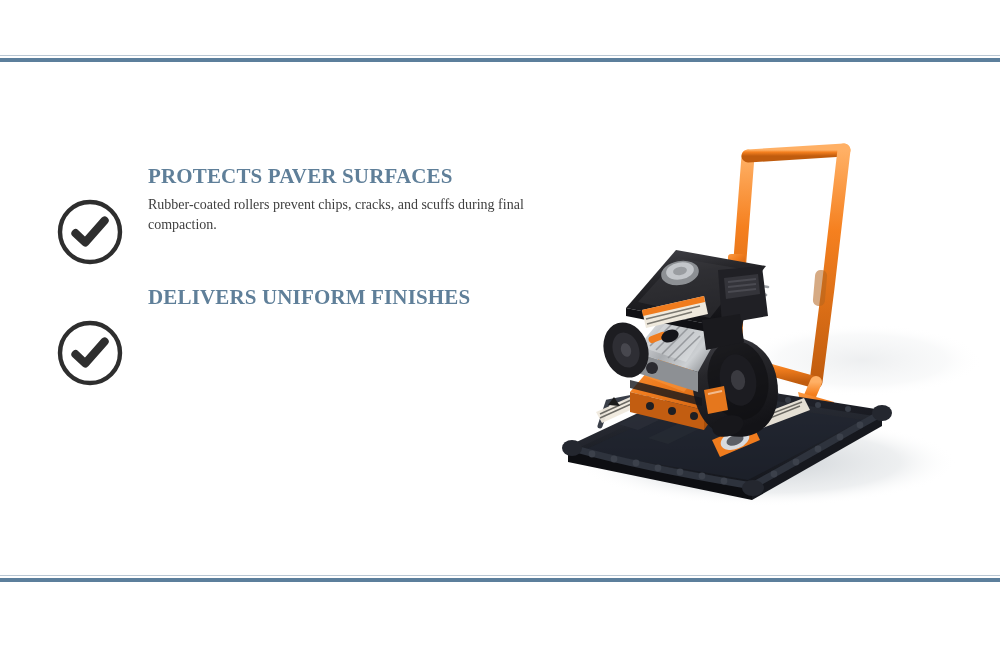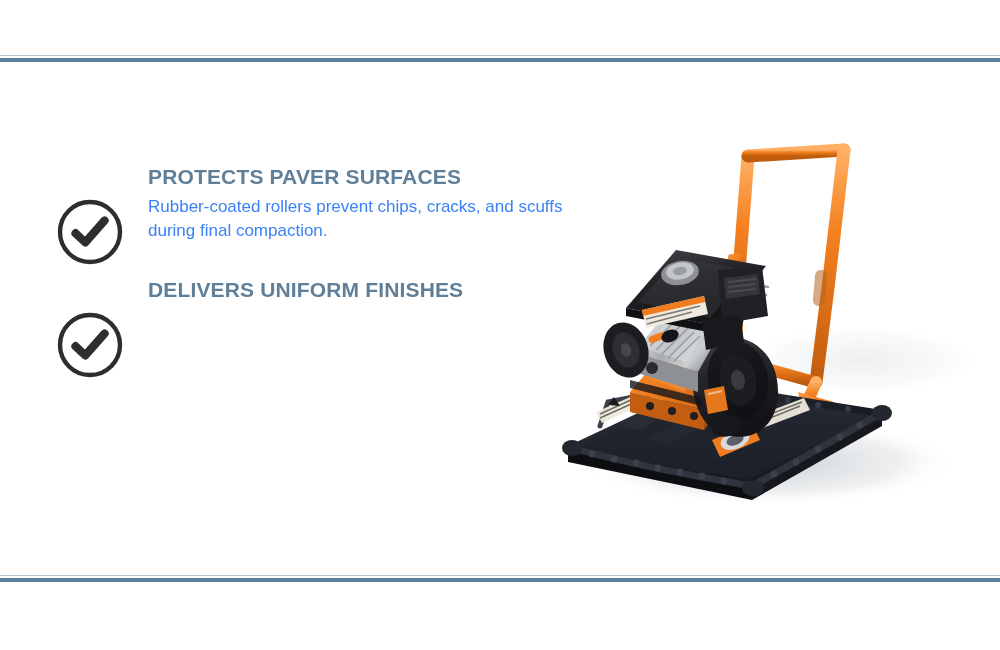--- a/index.html
+++ b/index.html
@@ -7,21 +7,21 @@
     margin: 0;
     padding: 0;
     background: #ffffff;
   }
   #stage {
     position: relative;
     width: 1000px;
     height: 622px;
     background: #ffffff;
     overflow: hidden;
-    font-family: Liberation Sans, sans-serif;
+    font-family: Liberation Serif, serif;
     -webkit-font-smoothing: antialiased;
   }
 
   
   .rule {
     position: absolute;
     left: 0;
     width: 1000px;
     pointer-events: none;
   }
@@ -46,21 +46,21 @@
   #benefits {
     position: absolute;
     left: 56px;
     top: 165px;
     width: 520px;
   }
   .benefit {
     position: relative;
     min-height: 105px;
   }
-  .benefit + .benefit { margin-top: 8px; }
+  .benefit + .benefit { margin-top: 16px; }
 
   .check-badge {
     position: absolute;
     left: 0;
     top: 33px;
     width: 68px;
     height: 68px;
   }
   .check-badge svg { display: block; width: 68px; height: 68px; }
 
@@ -72,22 +72,22 @@
     color: #5f7f99;
     font-size: 21px;
     font-weight: bold;
     letter-spacing: 0.15px;
     line-height: 1.1;
     margin: 0 0 7px 0;
     text-transform: uppercase;
     white-space: nowrap;
   }
   .benefit-desc {
-    color: #3b82f6;
-    font-size: 17px;
+    color: #404040;
+    font-size: 14px;
     font-weight: normal;
     line-height: 1.42;
     margin: 0;
     max-width: 460px;
   }
 
   
   #product {
     position: absolute;
     left: 552px;

